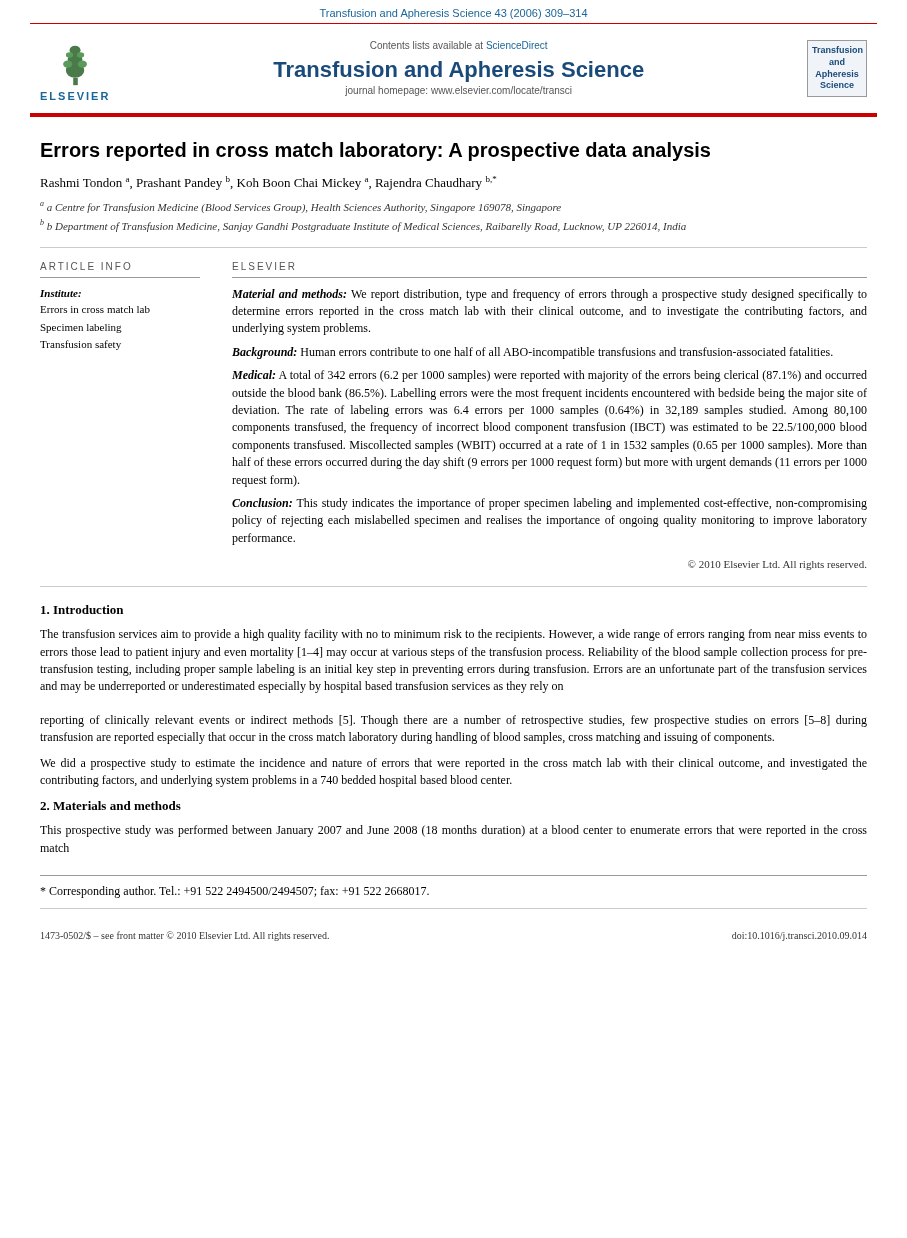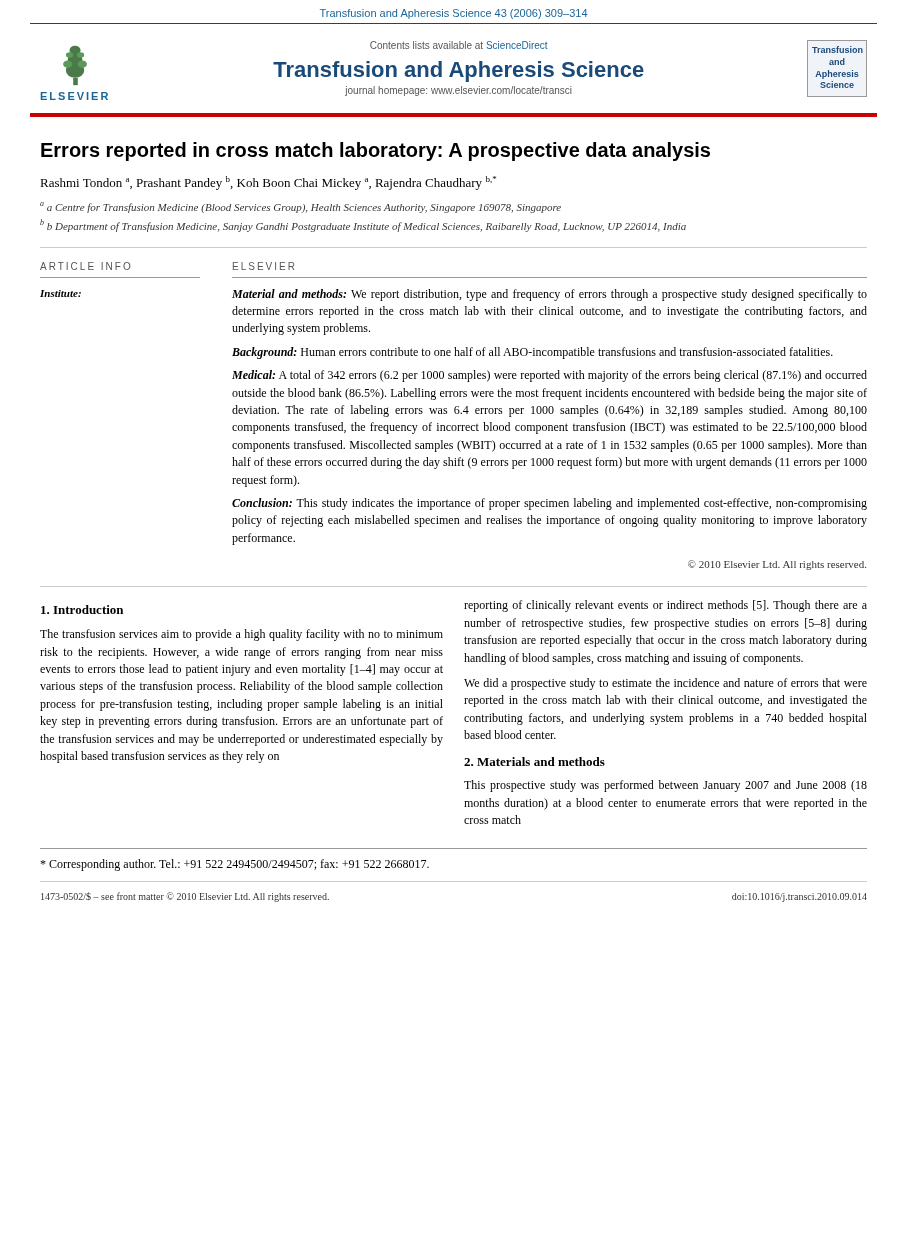--- a/index.html
+++ b/index.html
@@ -189,21 +189,22 @@
       font-size: 11px;
       color: #333;
       margin-top: 10px;
       margin-bottom: 4px;
     }
     .body-section {
       margin: 10px 40px 0 40px;
     }
     .two-col-body {
       display: flex;
-      gap: 21px;
+      gap: 8px;
+      flex-direction: column;
     }
     .body-col {
       flex: 1;
       font-size: 12px;
       line-height: 1.45;
       text-align: justify;
     }
     .section-heading {
       font-weight: bold;
       font-size: 13px;
@@ -219,21 +220,21 @@
     .footnote-area {
       margin: 10px 40px 0 40px;
       border-top: 1px solid #999;
       padding-top: 6px;
       font-size: 12px;
       line-height: 1.5;
     }
     .bottom-bar {
       margin: 8px 40px 0 40px;
       border-top: 1px solid #ccc;
-      padding-top: 8px;
+      padding-top: 20px;
       font-size: 10px;
       color: #333;
       display: flex;
       justify-content: space-between;
     }
     .section-divider {
       border: none;
       border-top: 1px solid #ccc;
       margin: 10px 40px;
     }
@@ -291,20 +292,25 @@
     <sup>b</sup> <span>b Department of Transfusion Medicine, Sanjay Gandhi Postgraduate Institute of Medical Sciences, Raibarelly Road, Lucknow, UP 226014, India</span>
   </div>
 
   <hr class="divider-line">
 
   <div class="two-col-section">
 
     <div class="article-info">
       <h3>ARTICLE INFO</h3>
       <div class="keywords-label">Institute:</div>
+      <div class="keywords-list">
+        <div>Errors in cross match lab</div>
+        <div>Specimen labeling</div>
+        <div>Transfusion safety</div>
+      </div>
     </div>
 
     <div class="abstract-section">
       <h3>ELSEVIER</h3>
 
       <div class="abstract-paragraph">
         <span class="label">Material and methods:</span>
         <span> We report distribution, type and frequency of errors through a prospective study designed specifically to determine errors reported in the cross match lab with their clinical outcome, and to investigate the contributing factors, and underlying system problems.</span>
       </div>
       <div class="abstract-paragraph">

